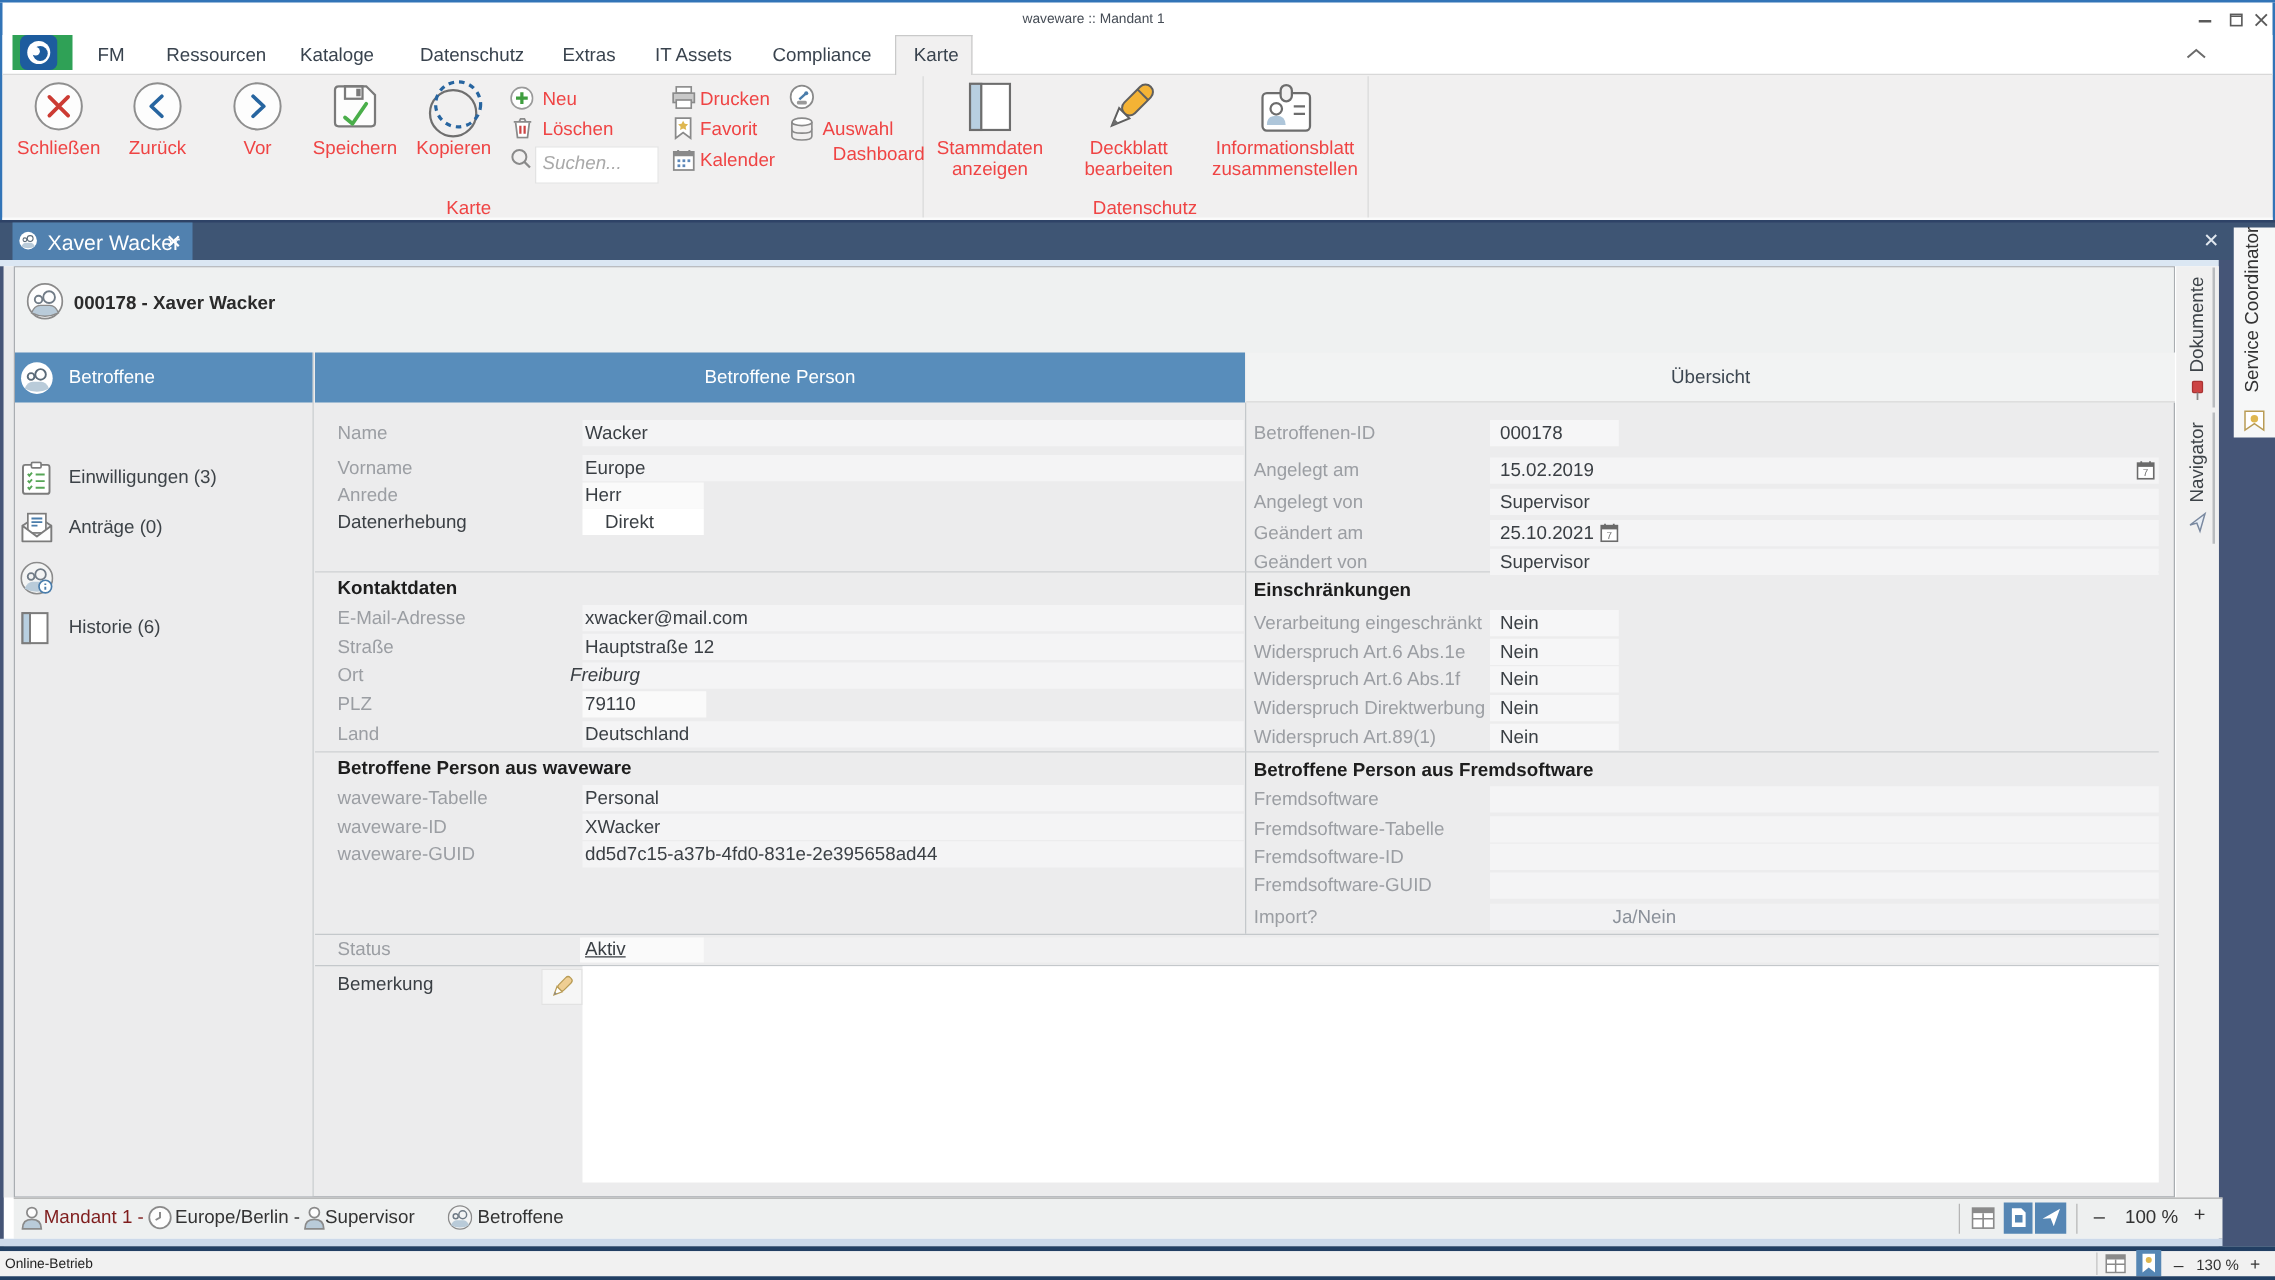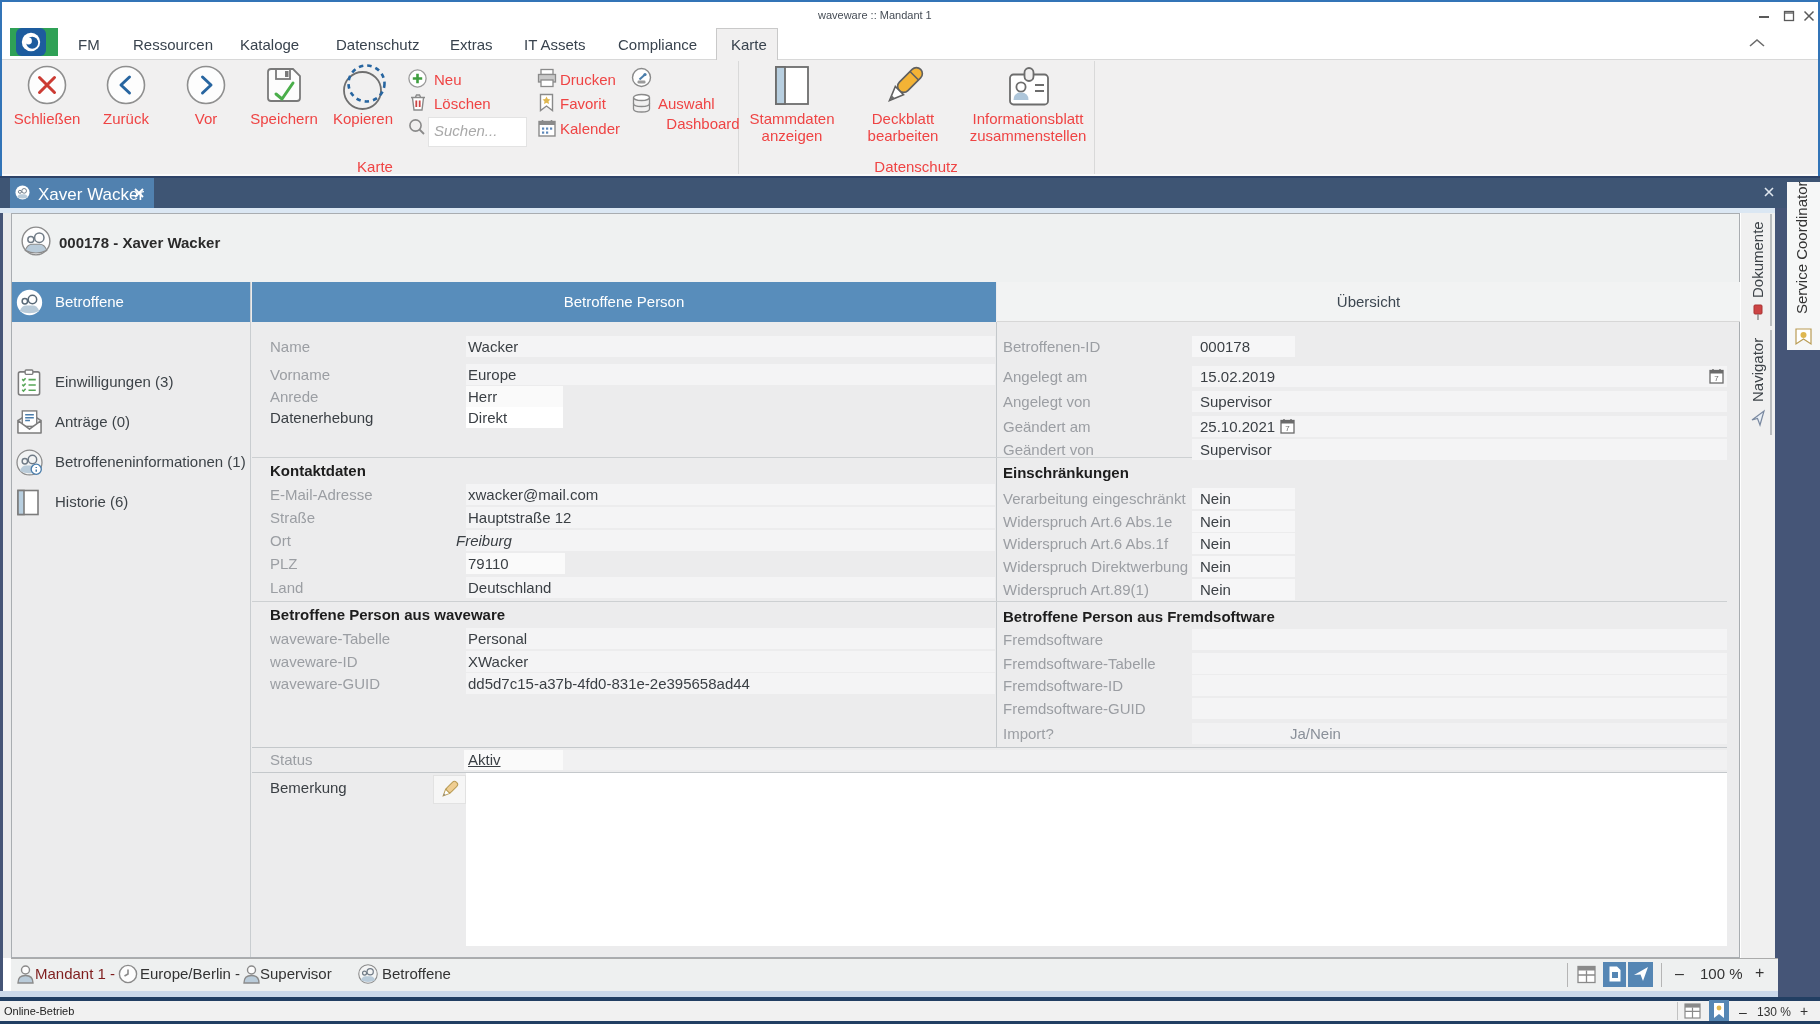--- a/index.html
+++ b/index.html
@@ -244,21 +244,20 @@
   </div>
   <div class="navitem" style="top:442px;left:0px;">
     <svg width="27" height="27" viewBox="0 0 32 32">
       <circle cx="16" cy="16" r="14.8" fill="#f3f4f4" stroke="#8b8b8b" stroke-width="1.5"></circle>
       <path d="M4.5 26 Q7 19.5 12 19.5 L20 19.5 Q25 19.5 27.5 26 Q22 28.8 16 28.8 Q10 28.8 4.5 26 Z" fill="#b9cbd9"></path>
       <circle cx="10.5" cy="14.5" r="3.2" fill="#f3f4f4" stroke="#707b86" stroke-width="1.7"></circle>
       <circle cx="19.5" cy="12.5" r="5" fill="#f3f4f4" stroke="#707b86" stroke-width="1.7"></circle>
       <circle cx="24" cy="24" r="6" fill="#fff" stroke="#4a7dab" stroke-width="1.6"></circle>
       <path d="M24 21.2 V22.6 M24 24.2 V27" stroke="#4a7dab" stroke-width="1.8"></path>
     </svg>
-    <div class="txt">Betroffeneninformationen (1)</div>
   </div>
   <div class="navitem" style="top:482px;left:0px;">
     <svg width="24" height="27" viewBox="0 0 24 27">
       <rect x="2" y="1.5" width="20" height="24" fill="#fff" stroke="#7c7c7c" stroke-width="1.6"></rect>
       <rect x="2" y="1.5" width="6" height="24" fill="#b8cfe0" stroke="#7c7c7c" stroke-width="1.6"></rect>
     </svg>
     <div class="txt">Historie (6)</div>
   </div>
 
   <div class="abs" style="left:252px;top:282px;width:744px;height:40px;background:#588dbb;"></div>
@@ -272,21 +271,21 @@
   <div class="lbl" style="left:270px;top:336px;">Name</div>
   <div class="val" style="left:468px;top:336px;">Wacker</div>
   <div class="band" style="left:466px;top:364px;width:529px;"></div>
   <div class="lbl" style="left:270px;top:364px;">Vorname</div>
   <div class="val" style="left:468px;top:364px;">Europe</div>
   <div class="fbox" style="left:466px;top:386px;width:97px;"></div>
   <div class="lbl" style="left:270px;top:386px;">Anrede</div>
   <div class="val" style="left:468px;top:386px;">Herr</div>
   <div class="fbox" style="left:466px;top:407px;width:97px;background:#fff;"></div>
   <div class="lbl" style="left:270px;top:407px;color:#3a3f44;">Datenerhebung</div>
-  <div class="val" style="left:468px;top:407px;">Direkt</div>
+  <div class="val" style="left:484px;top:407px;">Direkt</div>
 
   <div class="hline" style="left:252px;top:457px;width:1475px;"></div>
   <div class="hdr" style="left:270px;top:461px;">Kontaktdaten</div>
   <div class="band" style="left:466px;top:484px;width:529px;"></div>
   <div class="lbl" style="left:270px;top:484px;">E-Mail-Adresse</div>
   <div class="val" style="left:468px;top:484px;">xwacker@mail.com</div>
   <div class="band" style="left:466px;top:507px;width:529px;"></div>
   <div class="lbl" style="left:270px;top:507px;">Straße</div>
   <div class="val" style="left:468px;top:507px;">Hauptstraße 12</div>
   <div class="band" style="left:466px;top:530px;width:529px;"></div>

